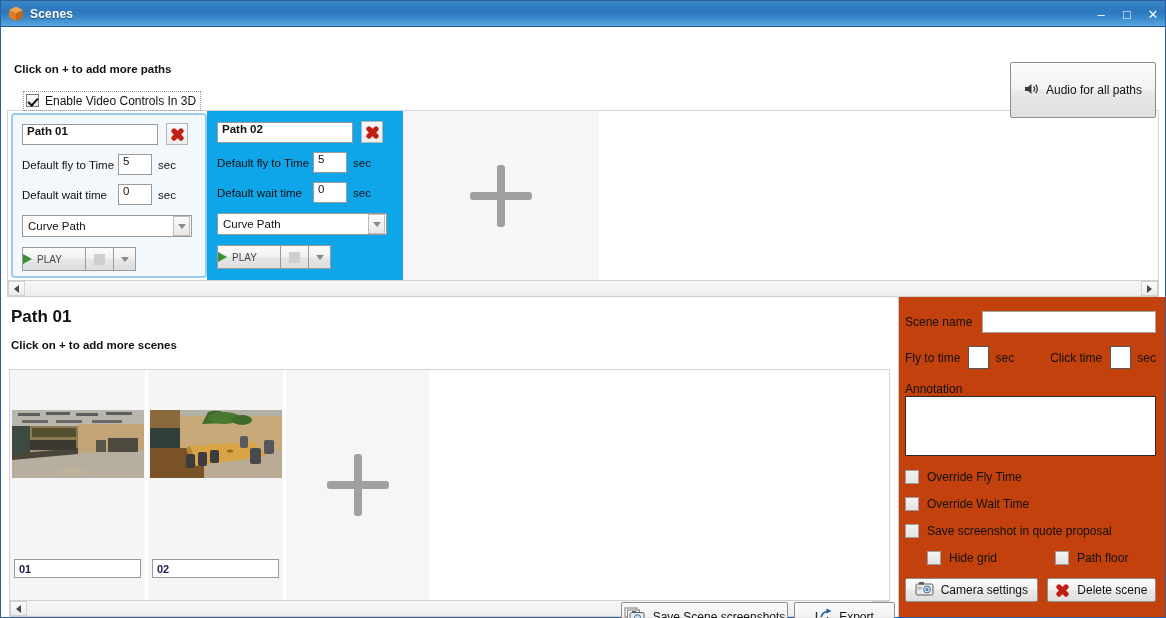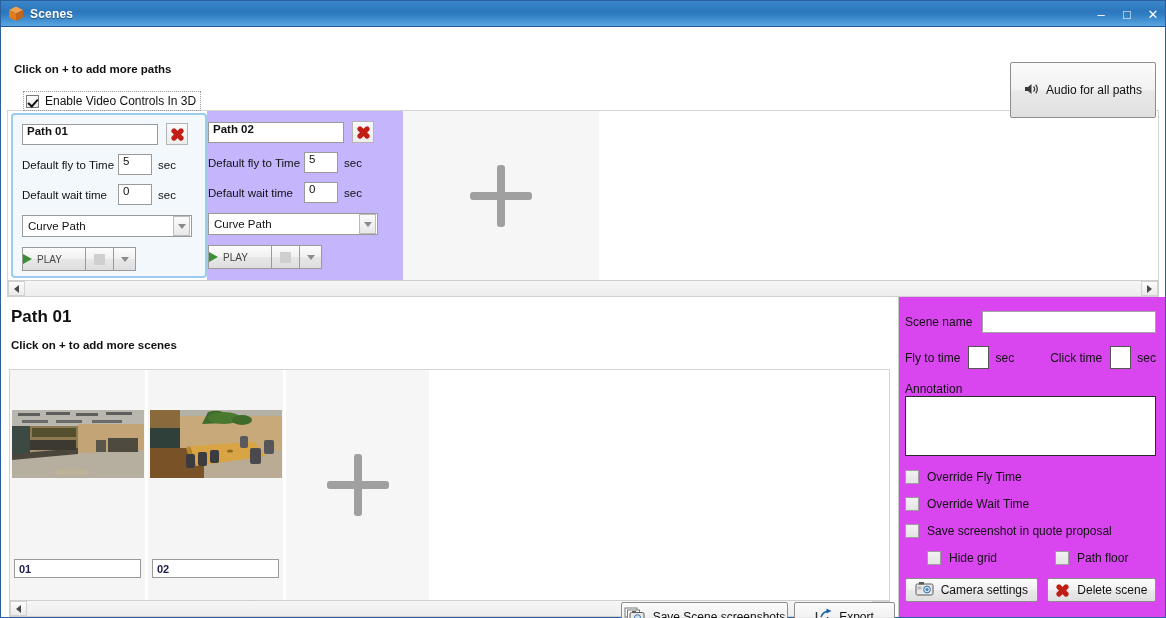--- a/index.html
+++ b/index.html
@@ -51,21 +51,21 @@
   }
 
   
   .top-header { position: relative; height: 82px; flex: 0 0 auto; background:#fff; }
   .hint-text {
     position: absolute; left: 13px; top: 35px;
     font-size: 11.5px; font-weight: bold; color: #111;
   }
   .chk-video {
     position: absolute; left: 22px; top: 63px;
-    display: flex; align-items: flex-end;
+    display: flex; align-items: flex-start;
     border: 1px dotted #9a9a9a;
     padding: 2px 4px 2px 2px;
   }
   .cb {
     width: 13px; height: 13px; border: 1px solid #7a7a7a;
     background: linear-gradient(to bottom,#fdfdfd,#e6e6e6);
     display: inline-block; position: relative; flex: 0 0 auto;
   }
   .cb.checked::after {
     content: ""; position: absolute; left: 3px; top: 1px;
@@ -86,22 +86,22 @@
   
   .paths-strip {
     margin: 0 6px; height: 170px; flex: 0 0 auto;
     border: 1px solid #d5d5d5; border-bottom: none;
     background: #ffffff;
     display: flex; align-items: stretch;
     overflow: hidden;
   }
   .path-card {
     width: 196px; flex: 0 0 auto;
-    background: #c4b5fd;
-    padding: 10px 1px;
+    background: #0ea5e9;
+    padding: 10px 10px;
     position: relative;
   }
   .path-card.selected {
     background: #f3f8fd;
     border: 2px solid #9ccbee;
     border-radius: 4px;
     margin: 2px 0 2px 3px;
     padding: 8px 9px;
   }
   .path-row1 { display: flex; align-items: center; gap: 8px; }
@@ -241,21 +241,21 @@
   }
   .scene-add {
     width: 143px; flex: 0 0 auto; background: #f6f6f6;
     display: flex; align-items: center; justify-content: center;
   }
   .scene-rest { flex: 1 1 auto; background: #fff; }
 
   
   .right-panel {
     width: 266px; flex: 0 0 auto;
-    background: #d946ef;
+    background: #c2410c;
     padding: 14px 9px 8px 6px;
     position: relative;
     font-size: 12px; color: #111;
   }
   .rp-row { display: flex; align-items: center; margin-bottom: 13px; }
   .rp-label { white-space: nowrap; }
   .rp-input {
     border: 1px solid #a5a5a5; background: #fff; height: 22px;
   }
   .scene-name-inp { flex: 1 1 auto; margin-left: 10px; }

